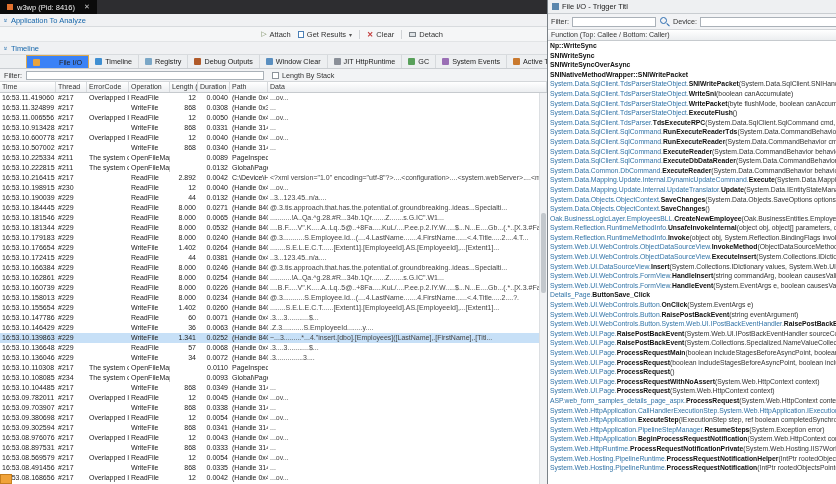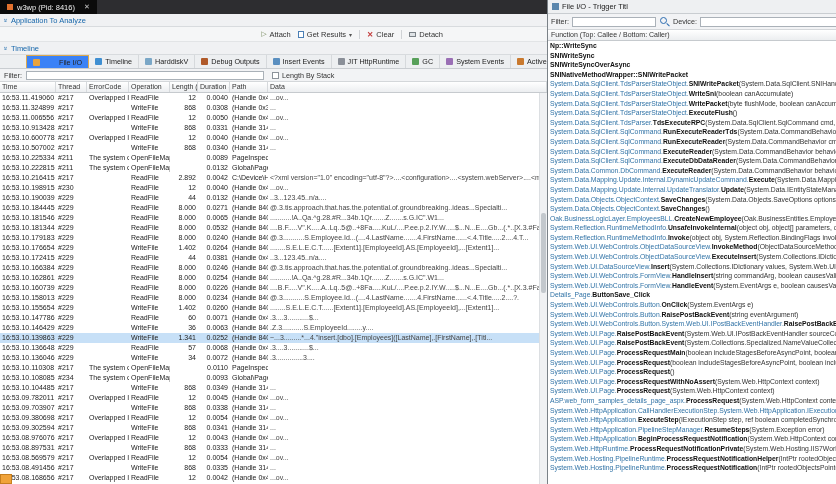--- a/index.html
+++ b/index.html
@@ -138,29 +138,29 @@
         <div class="tab selected">
           <span class="ticon" style="background: rgb(232, 163, 61);"></span>
           <span>File I/O</span>
         </div>
         <div class="tab">
           <span class="ticon" style="background: rgb(63, 143, 210);"></span>
           <span>Timeline</span>
         </div>
         <div class="tab">
           <span class="ticon" style="background: rgb(122, 167, 199);"></span>
-          <span>HarddiskV</span>
+          <span>Registry</span>
         </div>
         <div class="tab">
           <span class="ticon" style="background: rgb(176, 90, 42);"></span>
           <span>Debug Outputs</span>
         </div>
         <div class="tab">
           <span class="ticon" style="background: rgb(90, 143, 192);"></span>
-          <span>Insert Events</span>
+          <span>Window Clear</span>
         </div>
         <div class="tab">
           <span class="ticon" style="background: rgb(138, 143, 152);"></span>
           <span>JIT HttpRuntime</span>
         </div>
         <div class="tab">
           <span class="ticon" style="background: rgb(88, 160, 90);"></span>
           <span>GC</span>
         </div>
         <div class="tab">

